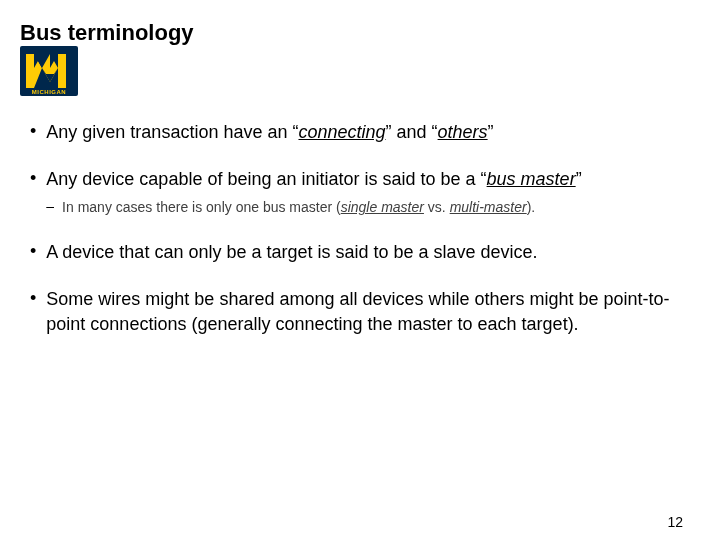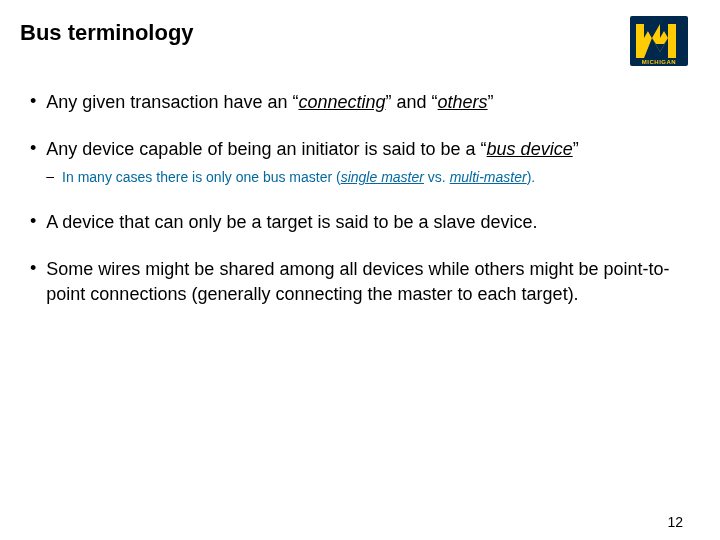--- a/index.html
+++ b/index.html
@@ -22,20 +22,21 @@
       height: 540px;
       padding: 16px 32px 16px 20px;
       position: relative;
     }
 
     .header {
       display: flex;
       justify-content: space-between;
       align-items: flex-start;
       margin-bottom: 24px;
+      flex-direction: column;
     }
 
     .title {
       font-size: 22px;
       font-weight: bold;
       color: #000000;
       padding-top: 4px;
     }
 
     .content {
@@ -71,21 +72,21 @@
 
     .sub-dash {
       font-size: 14px;
       color: #000000;
       margin-right: 8px;
       flex-shrink: 0;
     }
 
     .sub-text {
       font-size: 14px;
-      color: #0369a1;
+      color: #404040;
       line-height: 1.4;
     }
 
     .underline-italic {
       text-decoration: underline;
       font-style: italic;
     }
 
     .slide-number {
       position: absolute;
@@ -130,21 +131,21 @@
       <span class="bullet-dot">•</span>
       <span class="bullet-text">
         Any given transaction have an “<span class="underline-italic">connecting</span>” and “<span class="underline-italic">others</span>”
       </span>
     </div>
 
     <div class="bullet-item">
       <span class="bullet-dot">•</span>
       <div>
         <span class="bullet-text">
-          Any device capable of being an initiator is said to be a “<span class="underline-italic">bus device</span>”
+          Any device capable of being an initiator is said to be a “<span class="underline-italic">bus master</span>”
         </span>
         <div class="sub-bullet">
           <span class="sub-dash">–</span>
           <span class="sub-text">
             In many cases there is only one bus master (<span class="underline-italic">single master</span> vs. <span class="underline-italic">multi-master</span>).
           </span>
         </div>
       </div>
     </div>
 

